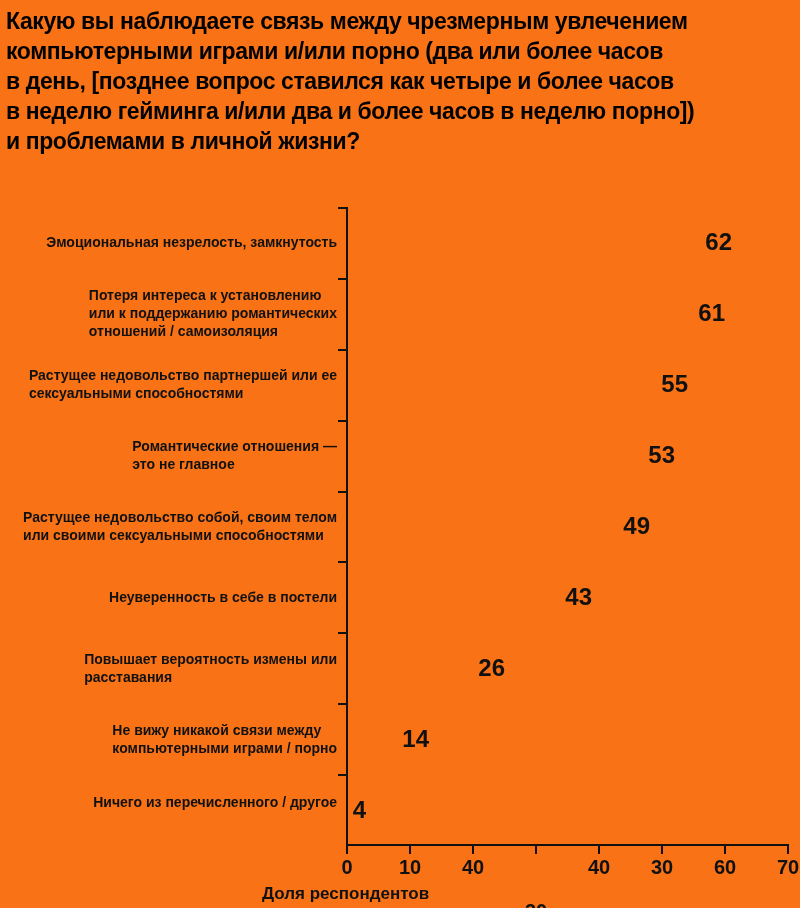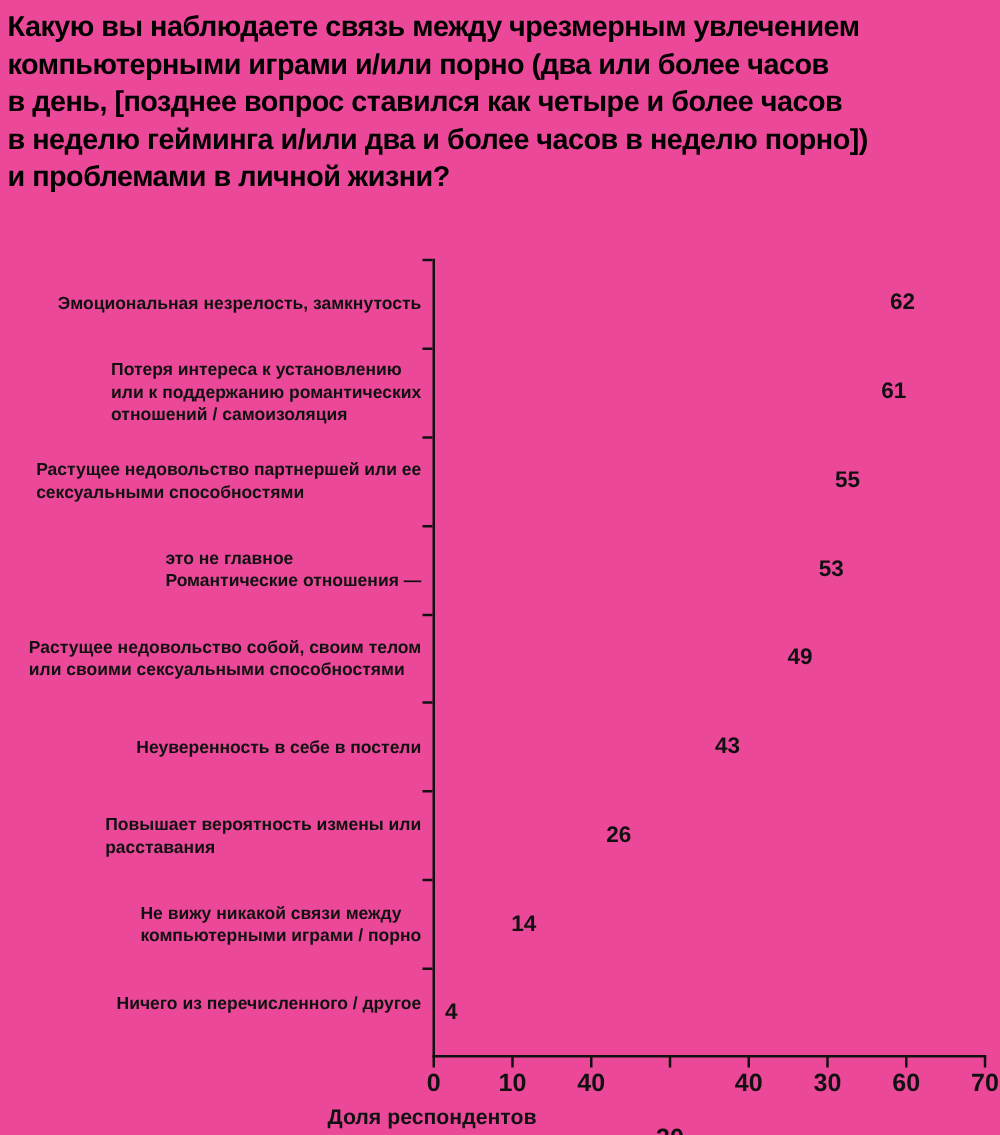--- a/index.html
+++ b/index.html
@@ -1,21 +1,21 @@
 <!DOCTYPE html>
 <html><head>
 <meta charset="utf-8">
 <style>
   * { margin: 0; padding: 0; box-sizing: border-box; }
   html, body { background: #ffffff; }
   .page {
     position: relative;
     width: 800px;
     height: 908px;
-    background: #ec4899;
+    background: #f97316;
     overflow: hidden;
     font-family: "Liberation Sans", sans-serif;
     color: #111111;
   }
   .title {
     position: absolute;
     left: 6px;
     top: 6px;
     font-size: 23px;
     font-weight: 700;
@@ -43,21 +43,21 @@
     transform: translateY(-50%);
     font-size: 14px;
     line-height: 18px;
     font-weight: 700;
     color: #111111;
   }
   .cat-label div { white-space: nowrap; }
   .val-label {
     position: absolute;
     transform: translate(-100%, -50%);
-    font-size: 18px;
+    font-size: 24px;
     font-weight: 700;
     color: #111111;
     white-space: nowrap;
   }
   .x-label {
     position: absolute;
     left: 262px;
     top: 884px;
     font-size: 17px;
     font-weight: 600;
@@ -116,22 +116,22 @@
       <div class="cat-label" style="top: 313px;">
         <div>Потеря интереса к установлению</div>
         <div>или к поддержанию романтических</div>
         <div>отношений / самоизоляция</div>
       </div>
       <div class="cat-label" style="top: 384px;">
         <div>Растущее недовольство партнершей или ее</div>
         <div>сексуальными способностями</div>
       </div>
       <div class="cat-label" style="top: 455px;">
+        <div>Романтические отношения —</div>
         <div>это не главное</div>
-        <div>Романтические отношения —</div>
       </div>
       <div class="cat-label" style="top: 526px;">
         <div>Растущее недовольство собой, своим телом</div>
         <div>или своими сексуальными способностями</div>
       </div>
       <div class="cat-label" style="top: 597px;">
         <div>Неуверенность в себе в постели</div>
       </div>
       <div class="cat-label" style="top: 668px;">
         <div>Повышает вероятность измены или</div>

